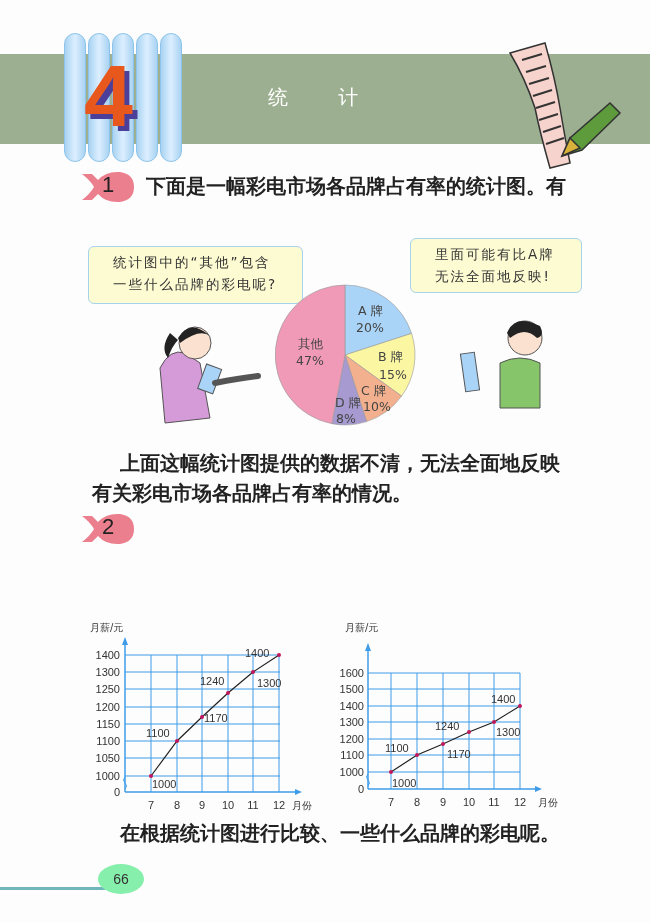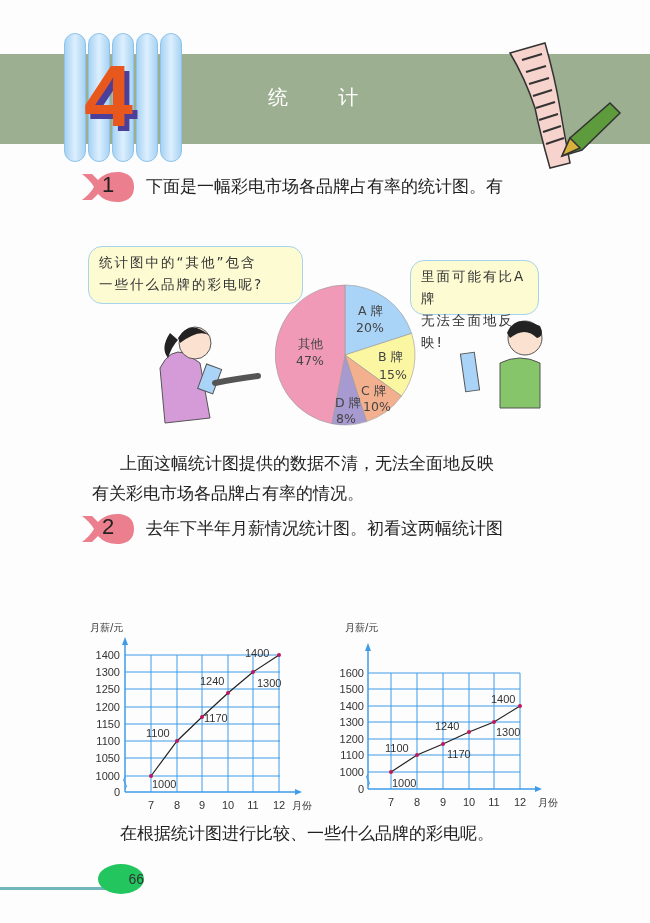--- a/index.html
+++ b/index.html
@@ -6,33 +6,33 @@
   body{width:650px;height:923px;background:#fdfdfd;position:relative;overflow:hidden;
        font-family:"DejaVu Sans","Liberation Sans",sans-serif;color:#222;}
   .banner{position:absolute;left:0;top:54px;width:650px;height:90px;background:#9caf90;}
   .tubes{position:absolute;left:64px;top:33px;width:118px;height:129px;}
   .tube{position:absolute;top:0;width:22px;height:129px;border-radius:11px;
         background:linear-gradient(90deg,#a9d3f2,#dcefff 50%,#a9d3f2);border:1px solid #8cc3ea;box-sizing:border-box;}
   .chapnum{position:absolute;left:84px;top:52px;font-family:"Liberation Sans",sans-serif;font-weight:bold;
            font-size:88px;line-height:88px;color:#e8581c;text-shadow:5px 5px 0 #4b3f9a;}
   .title{position:absolute;left:268px;top:84px;font-size:20px;color:#fff;letter-spacing:22px;}
   .pen{position:absolute;left:500px;top:38px;width:125px;height:135px;}
-  .para{position:absolute;font-size:17px;line-height:30px;color:#222;font-family:"DejaVu Sans",sans-serif;}
+  .para{position:absolute;font-size:20px;line-height:30px;color:#222;font-family:"DejaVu Sans",sans-serif;font-weight:bold;}
   .fish{position:absolute;width:54px;height:34px;}
   .fish .num{position:absolute;left:22px;top:2px;font-family:"Liberation Sans",sans-serif;font-size:22px;color:#222;}
-  .bubble{position:absolute;background:#fdfbd2;border:1.5px solid #a6d3ee;border-radius:14px;
-          font-size:13.5px;line-height:22px;padding:4px 10px;letter-spacing:2px;color:#333;box-sizing:border-box;}
+  .bubble{position:absolute;background:#fdfbd2;border:1.5px solid #a6d3ee;border-radius:6px;
+          font-size:13.5px;line-height:22px;padding:4px 24px;letter-spacing:2px;color:#333;box-sizing:border-box;}
   .pie{position:absolute;left:268px;top:283px;}
   .pie text{font-family:"DejaVu Sans",sans-serif;font-size:12.5px;fill:#444;}
   .chart{position:absolute;}
   .chart text{font-family:"Liberation Sans",sans-serif;font-size:11px;fill:#333;}
   .chart .ylab{font-family:"DejaVu Sans",sans-serif;font-size:10px;}
   .footer-line{position:absolute;left:0;top:887px;width:120px;height:3px;background:#6fb6bd;}
-  .pagenum{position:absolute;left:98px;top:864px;width:46px;height:30px;border-radius:50%;background:#22c55e;
-           text-align:right;line-height:30px;font-family:"Liberation Sans",sans-serif;font-size:14px;color:#333;}
+  .pagenum{position:absolute;left:98px;top:864px;width:46px;height:30px;border-radius:50%;background:#86efac;
+           text-align:center;line-height:30px;font-family:"Liberation Sans",sans-serif;font-size:14px;color:#333;}
 </style>
 </head>
 <body>
 
 <div class="banner"></div>
 <div class="tubes">
   <div class="tube" style="left:0"></div>
     <div class="tube" style="left:24px"></div>
   <div class="tube" style="left:48px"></div>
     <div class="tube" style="left:72px"></div>
@@ -63,21 +63,21 @@
     <span class="num">1</span>
   </div>
 <div class="para" style="left:146px;top:171px">
   <div>下面是一幅彩电市场各品牌占有率的统计图。有</div>
 </div>
 
 <div class="bubble" style="left:88px;top:246px;width:215px;height:58px">
   <div>统计图中的“其他”包含</div>
   <div>一些什么品牌的彩电呢?</div>
 </div>
-<div class="bubble" style="left:410px;top:260px;width:129px;height:55px">
+<div class="bubble" style="left:410px;top:238px;width:172px;height:55px">
   <div>里面可能有比A牌</div>
   <div>无法全面地反映!</div>
 </div>
 
 <svg style="position:absolute;left:140px;top:308px" width="130" height="120">
   <path d="M20 60 Q30 40 45 45 L60 55 L70 110 L25 115 Z" fill="#d59ad8" stroke="#555"></path>
   <circle cx="55" cy="35" r="16" fill="#fbe1cf" stroke="#555"></circle>
   <path d="M38 30 Q50 10 70 28 Q60 20 40 35 Z" fill="#222"></path>
   <path d="M30 25 Q20 40 28 50 Q32 38 38 32Z" fill="#222"></path>
   <rect x="62" y="58" width="16" height="26" fill="#a9d4f7" stroke="#555" transform="rotate(20 70 70)"></rect>
@@ -116,21 +116,20 @@
   <div style="margin-left:-28px">有关彩电市场各品牌占有率的情况。</div>
 </div>
 
 <svg class="fish" style="left:80px;top:512px" viewBox="0 0 54 34">
   <path d="M2 4 Q10 10 14 17 Q10 24 2 30 L12 30 Q16 26 18 24 Q26 33 40 32 Q54 30 54 17 Q54 4 40 2 Q26 1 18 10 Q16 8 12 4 Z" fill="#ec7f8e"></path>
 </svg>
 <div class="fish" style="left:80px;top:512px;pointer-events:none">
     <span class="num">2</span>
   </div>
 <div class="para" style="left:146px;top:513px">
-  <div>去年下半年月薪情况统计图。初看这两幅统计图</div>
 </div>
 
 <svg class="chart" style="left:80px;top:615px" width="240" height="200">
   <text class="ylab" x="10" y="16">月薪/元</text>
   <g stroke="#3e9be8" stroke-width="1">
     <line x1="45" y1="40" x2="200" y2="40"></line>
       <line x1="45" y1="57" x2="200" y2="57"></line>
     <line x1="45" y1="74" x2="200" y2="74"></line>
       <line x1="45" y1="92" x2="200" y2="92"></line>
     <line x1="45" y1="109" x2="200" y2="109"></line>

